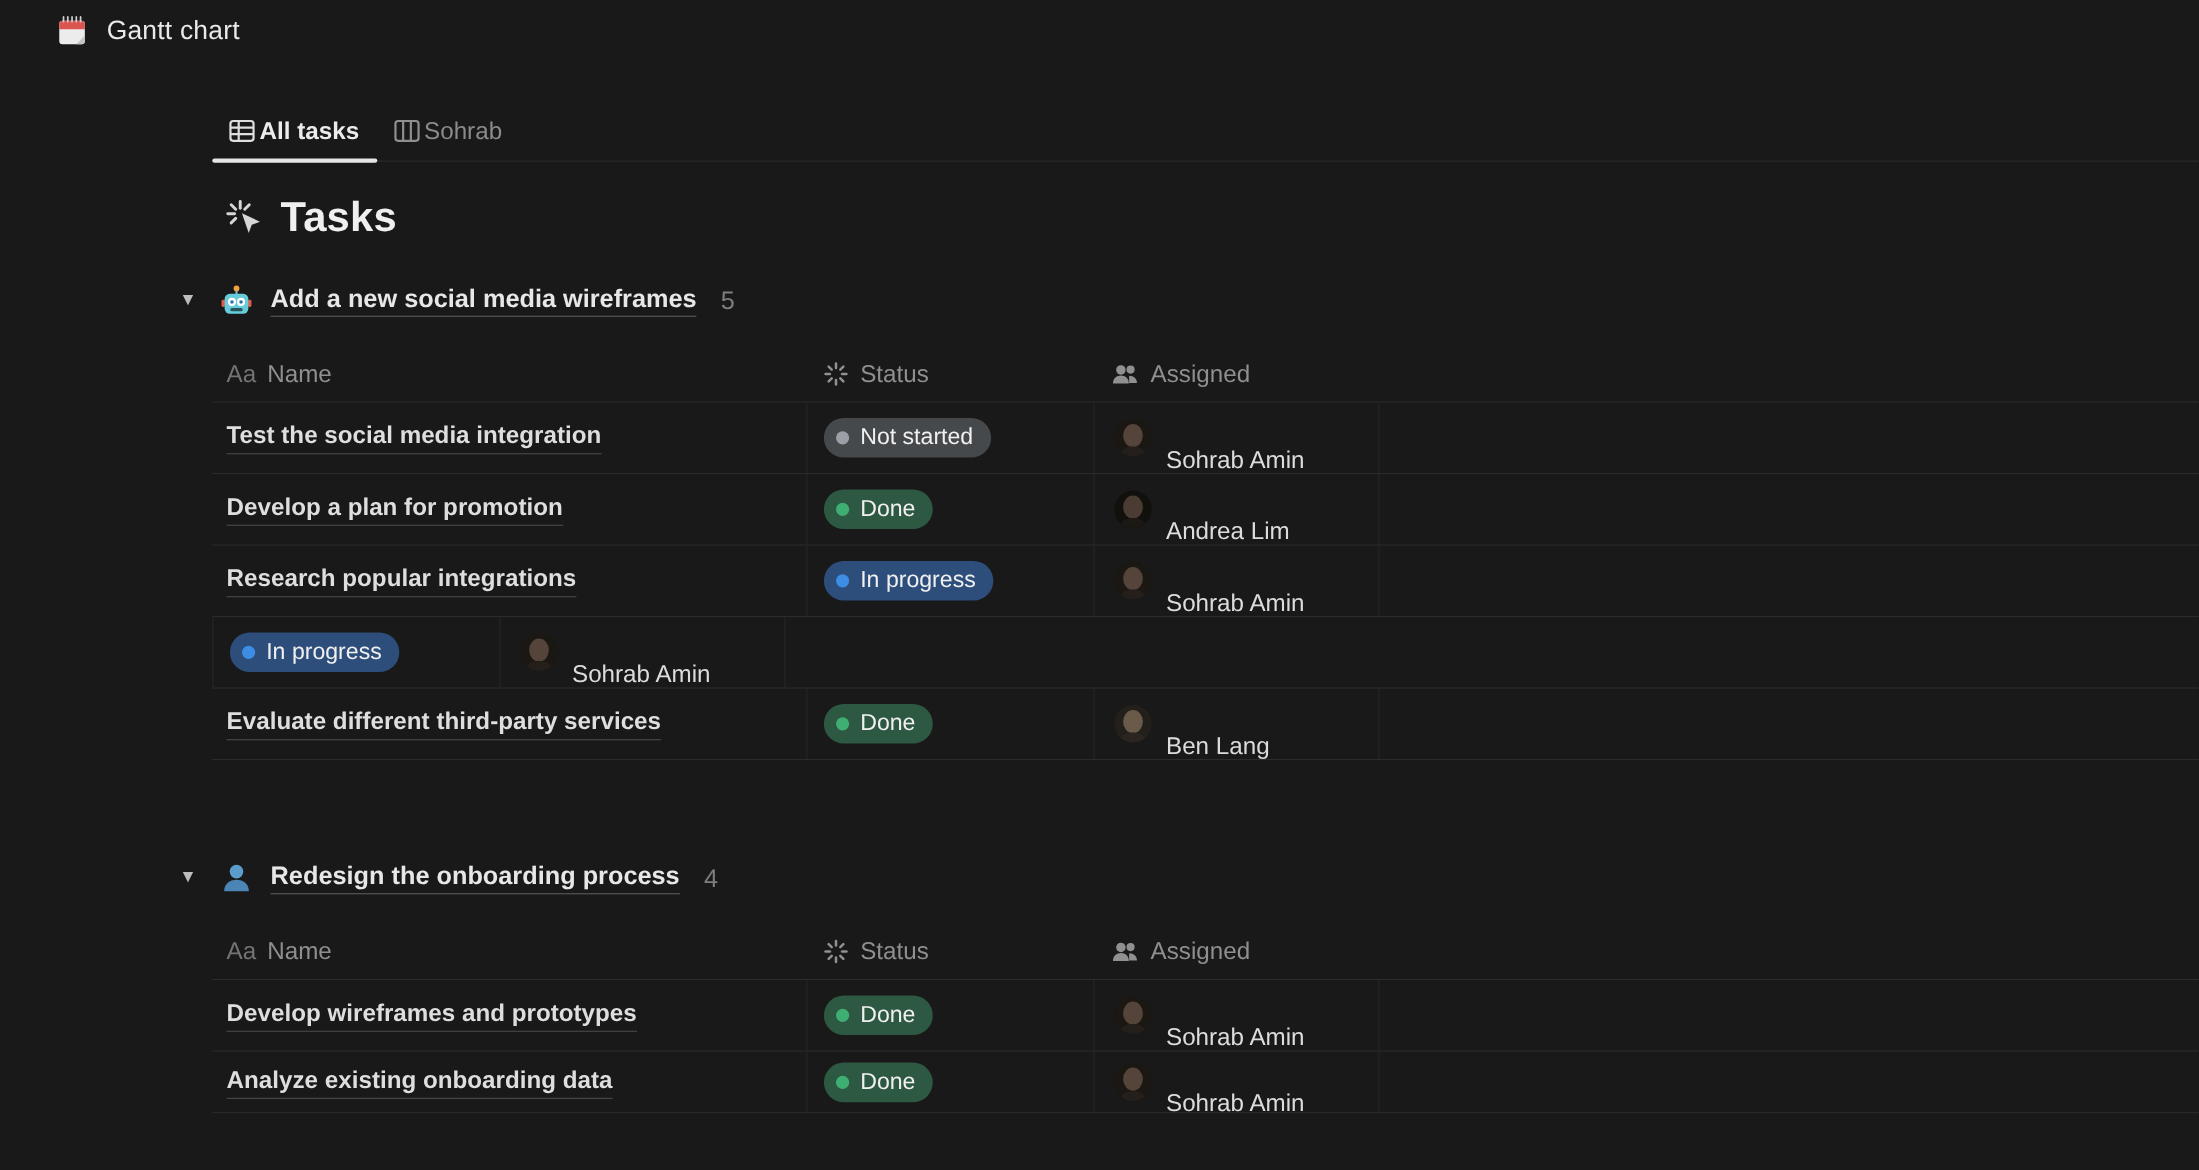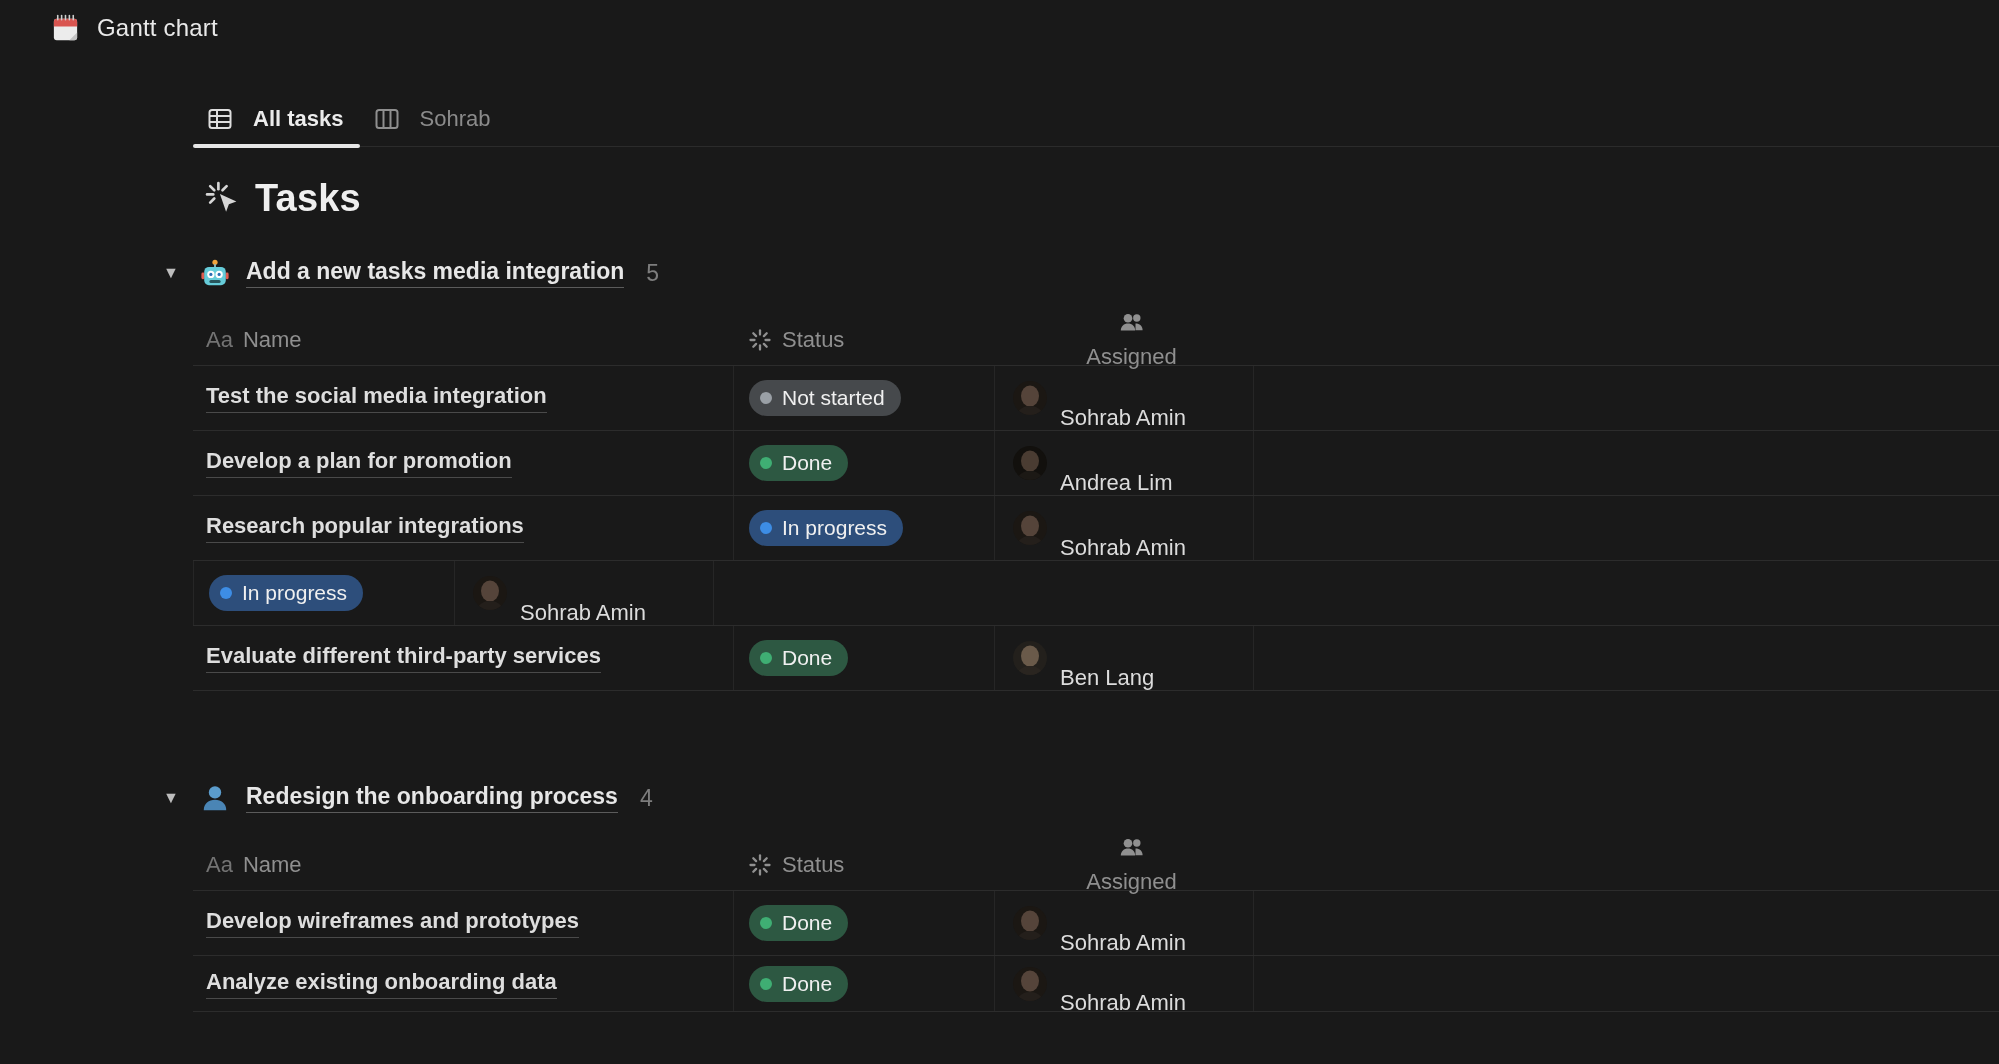--- a/index.html
+++ b/index.html
@@ -8,21 +8,21 @@
     position:relative; width:1999px; height:1064px; overflow:hidden;
     background:#191919; color:#e6e6e6;
     font-family:"Liberation Sans", sans-serif;
     padding-left:28px;
   }
   
   .page-header { display:flex; align-items:center; gap:16px; padding:8px 0 0 22px; height:48px; }
   .page-header .title { font-size:24px; font-weight:500; color:#e9e9e9; letter-spacing:.2px; }
   
   .tabs-bar { display:flex; margin:52px 0 0 165px; border-bottom:1px solid #2b2b2b; }
-  .tab { position:relative; display:flex; align-items:center; gap:20px; padding:6px 16px 14px 14px;
+  .tab { position:relative; display:flex; align-items:center; gap:3px; padding:6px 16px 14px 14px;
          font-size:22px; color:#8b8b8b; font-weight:500; cursor:pointer; }
   .tab.active { color:#ececec; font-weight:600; }
   .tab.active::after { content:""; position:absolute; left:0; right:0; bottom:-2px; height:4px;
          background:#e6e6e6; border-radius:2px; }
   
   .collection-title { display:flex; align-items:center; gap:14px; margin:25px 0 0 176px; height:52px; }
   .collection-title .txt { font-size:38px; font-weight:700; color:#efefef; letter-spacing:.2px; }
   
   .group-header { display:flex; align-items:center; margin-left:135px; height:46px; }
   .group-1 .group-header { margin-top:26px; }
@@ -31,21 +31,21 @@
   .g-icon { width:30px; height:30px; margin-right:16px; display:flex; align-items:center; }
   .group-title { font-size:23px; font-weight:700; color:#e7e7e7; text-decoration:none;
                  border-bottom:1px solid #5b5b5b; padding-bottom:2px; cursor:pointer; }
   .group-count { margin-left:22px; font-size:23px; color:#7d7d7d; }
   
   .table { margin:19px 0 0 165px; }
   .thead { display:flex; height:50px; align-items:center; color:#8f8f8f; font-size:22px; }
   .th { display:flex; align-items:center; gap:10px; }
   .th-name { width:540px; padding-left:13px; }
   .th-status { width:261px; padding-left:15px; }
-  .th-assigned { width:259px; padding-left:16px;flex-direction:column; }
+  .th-assigned { width:259px; padding-left:16px; }
   .aa-glyph { font-size:22px; color:#737373; }
   .tbody { border-top:1px solid #2c2c2c; }
   .trow { display:flex; align-items:center; height:65px; border-bottom:1px solid #2c2c2c; }
   .group-2 .trow:last-child { height:56px; }
   .cell { height:100%; display:flex; align-items:center; }
   .c-name { width:540px; padding-left:13px; }
   .c-status { width:261px; padding-left:15px; border-left:1px solid #262626; }
   .c-assigned { width:259px; padding-left:18px; border-left:1px solid #262626; gap:13px; }
   .c-spacer { flex:1; border-left:1px solid #262626; }
   .task-link { font-size:22px; font-weight:600; color:#dedede; border-bottom:1px solid #4a4a4a;
@@ -136,21 +136,21 @@
       <rect x="1.5" y="15" width="3.4" height="7" rx="1.4" fill="#e05c4f"></rect>
       <rect x="27.1" y="15" width="3.4" height="7" rx="1.4" fill="#e05c4f"></rect>
       <rect x="4.5" y="9" width="23" height="19.5" rx="5" fill="#66ccd9"></rect>
       <circle cx="11.6" cy="17" r="3.9" fill="#ffffff"></circle>
       <circle cx="20.4" cy="17" r="3.9" fill="#ffffff"></circle>
       <circle cx="11.6" cy="17" r="1.7" fill="#2b6fb3"></circle>
       <circle cx="20.4" cy="17" r="1.7" fill="#2b6fb3"></circle>
       <rect x="10" y="23" width="12" height="3.2" rx="1.6" fill="#27555c"></rect>
     </svg>
   </span>
-      <a class="group-title">Add a new tasks media integration</a>
+      <a class="group-title">Add a new social media wireframes</a>
       <span class="group-count">5</span>
     </div>
     <div class="table">
 
   <div class="thead">
     <div class="th th-name">
       <span class="aa-glyph">Aa</span>
       <span>Name</span>
     </div>
     <div class="th th-status">

